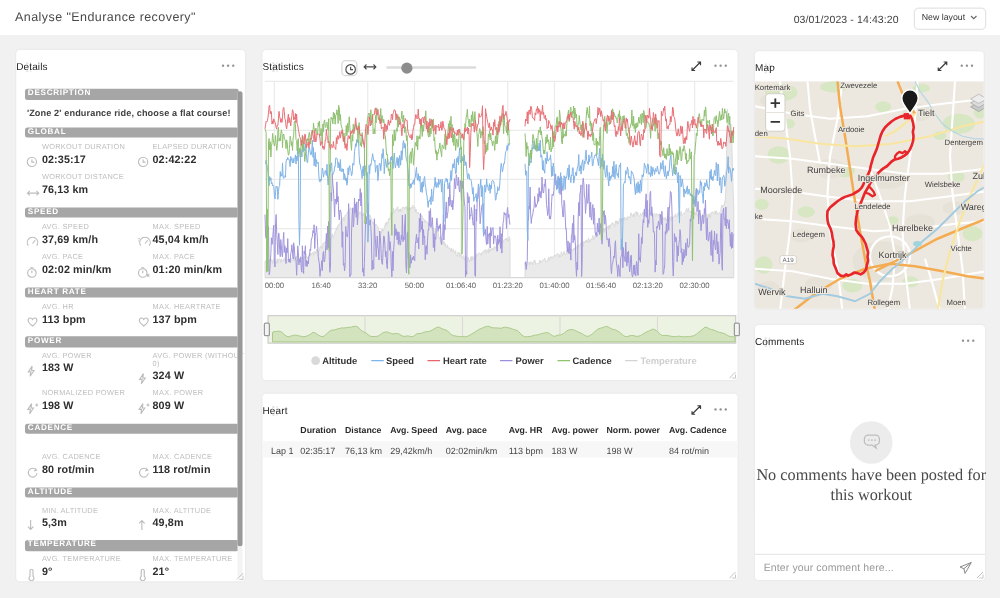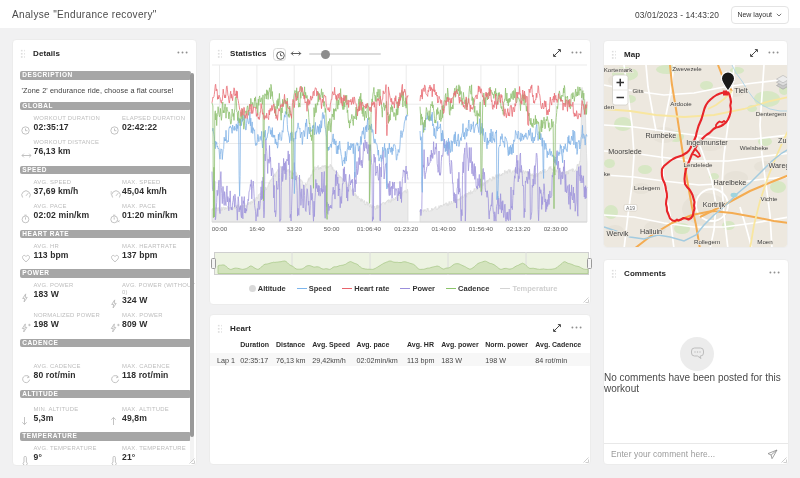--- a/index.html
+++ b/index.html
@@ -1,20 +1,20 @@
 <!DOCTYPE html>
 <html><head><meta charset="utf-8"><style>
 * { margin:0; padding:0; box-sizing:border-box; }
 html,body { width:800px; height:478px; background:#f1f1f2; font-family:"Liberation Sans",sans-serif; overflow:hidden; position:relative;}
 #topbar { position:absolute; left:0; top:0; width:800px; height:28px; background:#fff; }
 #topbar h1 { position:absolute; left:12px; top:9px; font-size:10px; font-weight:normal; color:#4a4a4a; letter-spacing:0.35px;}
 #hdate { position:absolute; right:81px; top:10px; font-size:8.4px; color:#3d3d3d; letter-spacing:0.1px;}
 #hbtn { position:absolute; right:11.5px; top:6px; width:57.5px; height:17.5px; background:#fff; border:1px solid #e4e4e4; border-radius:4px; font-size:7px; color:#333; text-align:center; line-height:15.5px; }
 .panel { position:absolute; background:#fff; border-radius:4px; border:1px solid #ececec; }
-.ptitle { position:absolute; font-size:8px; font-weight:bold; color:#242424; top:8.5px; left:20px; letter-spacing:0.1px;}
+.ptitle { position:absolute; font-size:8px; font-weight:normal; color:#242424; top:8.5px; left:0; letter-spacing:0.1px;}
 .drag { position:absolute; left:6.5px; top:8.5px; width:5px; height:9px;
   background-image: radial-gradient(circle, #dedede 0.7px, transparent 0.9px);
   background-size: 3.4px 3.2px; }
 .hdots { position:absolute; top:11px; width:11px; height:3px; }
 .expand { position:absolute; top:8px; width:10px; height:10px; }
 .rsz { position:absolute; right:1px; bottom:1px; width:6px; height:6px; }
 #details { left:12px; top:39px; width:185px; height:427px; overflow:hidden;}
 #stats { left:209px; top:39px; width:382px; height:266px; }
 #laps { left:209px; top:314px; width:382px; height:151px; }
 #map { left:603px; top:40px; width:185px; height:208px; overflow:hidden;}
@@ -47,21 +47,21 @@
 <div class="panel" id="details">
 <div class="drag"></div>
     <div class="ptitle">Details</div>
     <svg class="hdots" style="right:8px;top:11px;" viewBox="0 0 11 3">
       <circle cx="1.4" cy="1.5" r="0.95" fill="#8f8f8f"></circle>
       <circle cx="5.5" cy="1.5" r="0.95" fill="#8f8f8f"></circle>
       <circle cx="9.6" cy="1.5" r="0.95" fill="#8f8f8f"></circle>
     </svg>
 <div id="dbody">
       <div class="secbar" style="margin-top:0px;">DESCRIPTION</div>
-      <div style="font-size:7.3px;color:#414141;margin:6.5px 0 0 2px;letter-spacing:0.1px;white-space:nowrap;">'Zone 2' endurance ride, choose a flat course!</div>
+      <div style="font-size:7.3px;color:#414141;margin:6.5px 0 0 2px;letter-spacing:0.1px;white-space:nowrap;font-weight:bold;">'Zone 2' endurance ride, choose a flat course!</div>
       <div class="secbar" style="margin-top:6.5px;">GLOBAL</div>
       <div class="row" style="margin-top:4.5px;">
         <div class="c1">
           <div class="lbl">WORKOUT DURATION</div>
           <div class="val">02:35:17</div>
           <span class="ico"><svg width="9" height="9" viewBox="0 0 9 9">
               <circle cx="4.5" cy="4.5" r="3.7" fill="none" stroke="#bcbcbc" stroke-width="0.9"></circle>
               <path d="M4.5 2.5 V4.7 H6.4" fill="none" stroke="#bcbcbc" stroke-width="0.9"></path>
             </svg></span>
         </div>
@@ -460,21 +460,21 @@
       <circle cx="9.6" cy="1.5" r="0.95" fill="#8f8f8f"></circle>
     </svg>
 <div style="position:absolute;left:76px;top:77px;width:34px;height:34px;border-radius:50%;background:#ececec;">
 <svg width="16" height="14" viewBox="0 0 16 14" style="position:absolute;left:9px;top:10px;">
         <path d="M5.5 1 h6 a3 3 0 0 1 3 3 v2 a3 3 0 0 1 -3 3 h-0.5 l1 2.5 l-3.5 -2.5 h-3 a3 3 0 0 1 -3 -3 v-2 a3 3 0 0 1 3 -3 Z" fill="none" stroke="#bdbdbd" stroke-width="1"></path>
         <circle cx="6" cy="5" r="0.7" fill="#bdbdbd"></circle>
         <circle cx="8.5" cy="5" r="0.7" fill="#bdbdbd"></circle>
         <circle cx="11" cy="5" r="0.7" fill="#bdbdbd"></circle>
       </svg>
 </div>
-<div style="position:absolute;left:0;top:112px;width:186px;font-size:10px;color:#4a4a4a;">No comments have been posted for this workout</div>
+<div style="position:absolute;left:0;top:112px;width:186px;text-align:center;font-size:13px;color:#4a4a4a;font-family:Liberation Serif, serif;">No comments have been posted for this workout</div>
 <div style="position:absolute;left:0;top:183px;width:184px;height:1px;background:#e8e8e8;"></div>
 <div style="position:absolute;left:7px;top:189px;font-size:8.4px;color:#9a9a9a;letter-spacing:0.1px;">Enter your comment here...</div>
 <svg width="11" height="11" viewBox="0 0 11 11" style="position:absolute;right:10px;top:189px;">
       <path d="M10 1 L1 4.6 L4.1 6 L5 9.7 L6.7 6.9 L10 1 Z M4.1 6 L10 1" fill="none" stroke="#8a8a8a" stroke-width="0.8"></path>
     </svg>
 <svg class="rsz" viewBox="0 0 6 6">
       <path d="M5.5 2.5 V5.5 H2.5 M5.5 0.5 L0.5 5.5" fill="none" stroke="#c2c2c2" stroke-width="0.8"></path>
     </svg>
   </div>
 </body></html>

